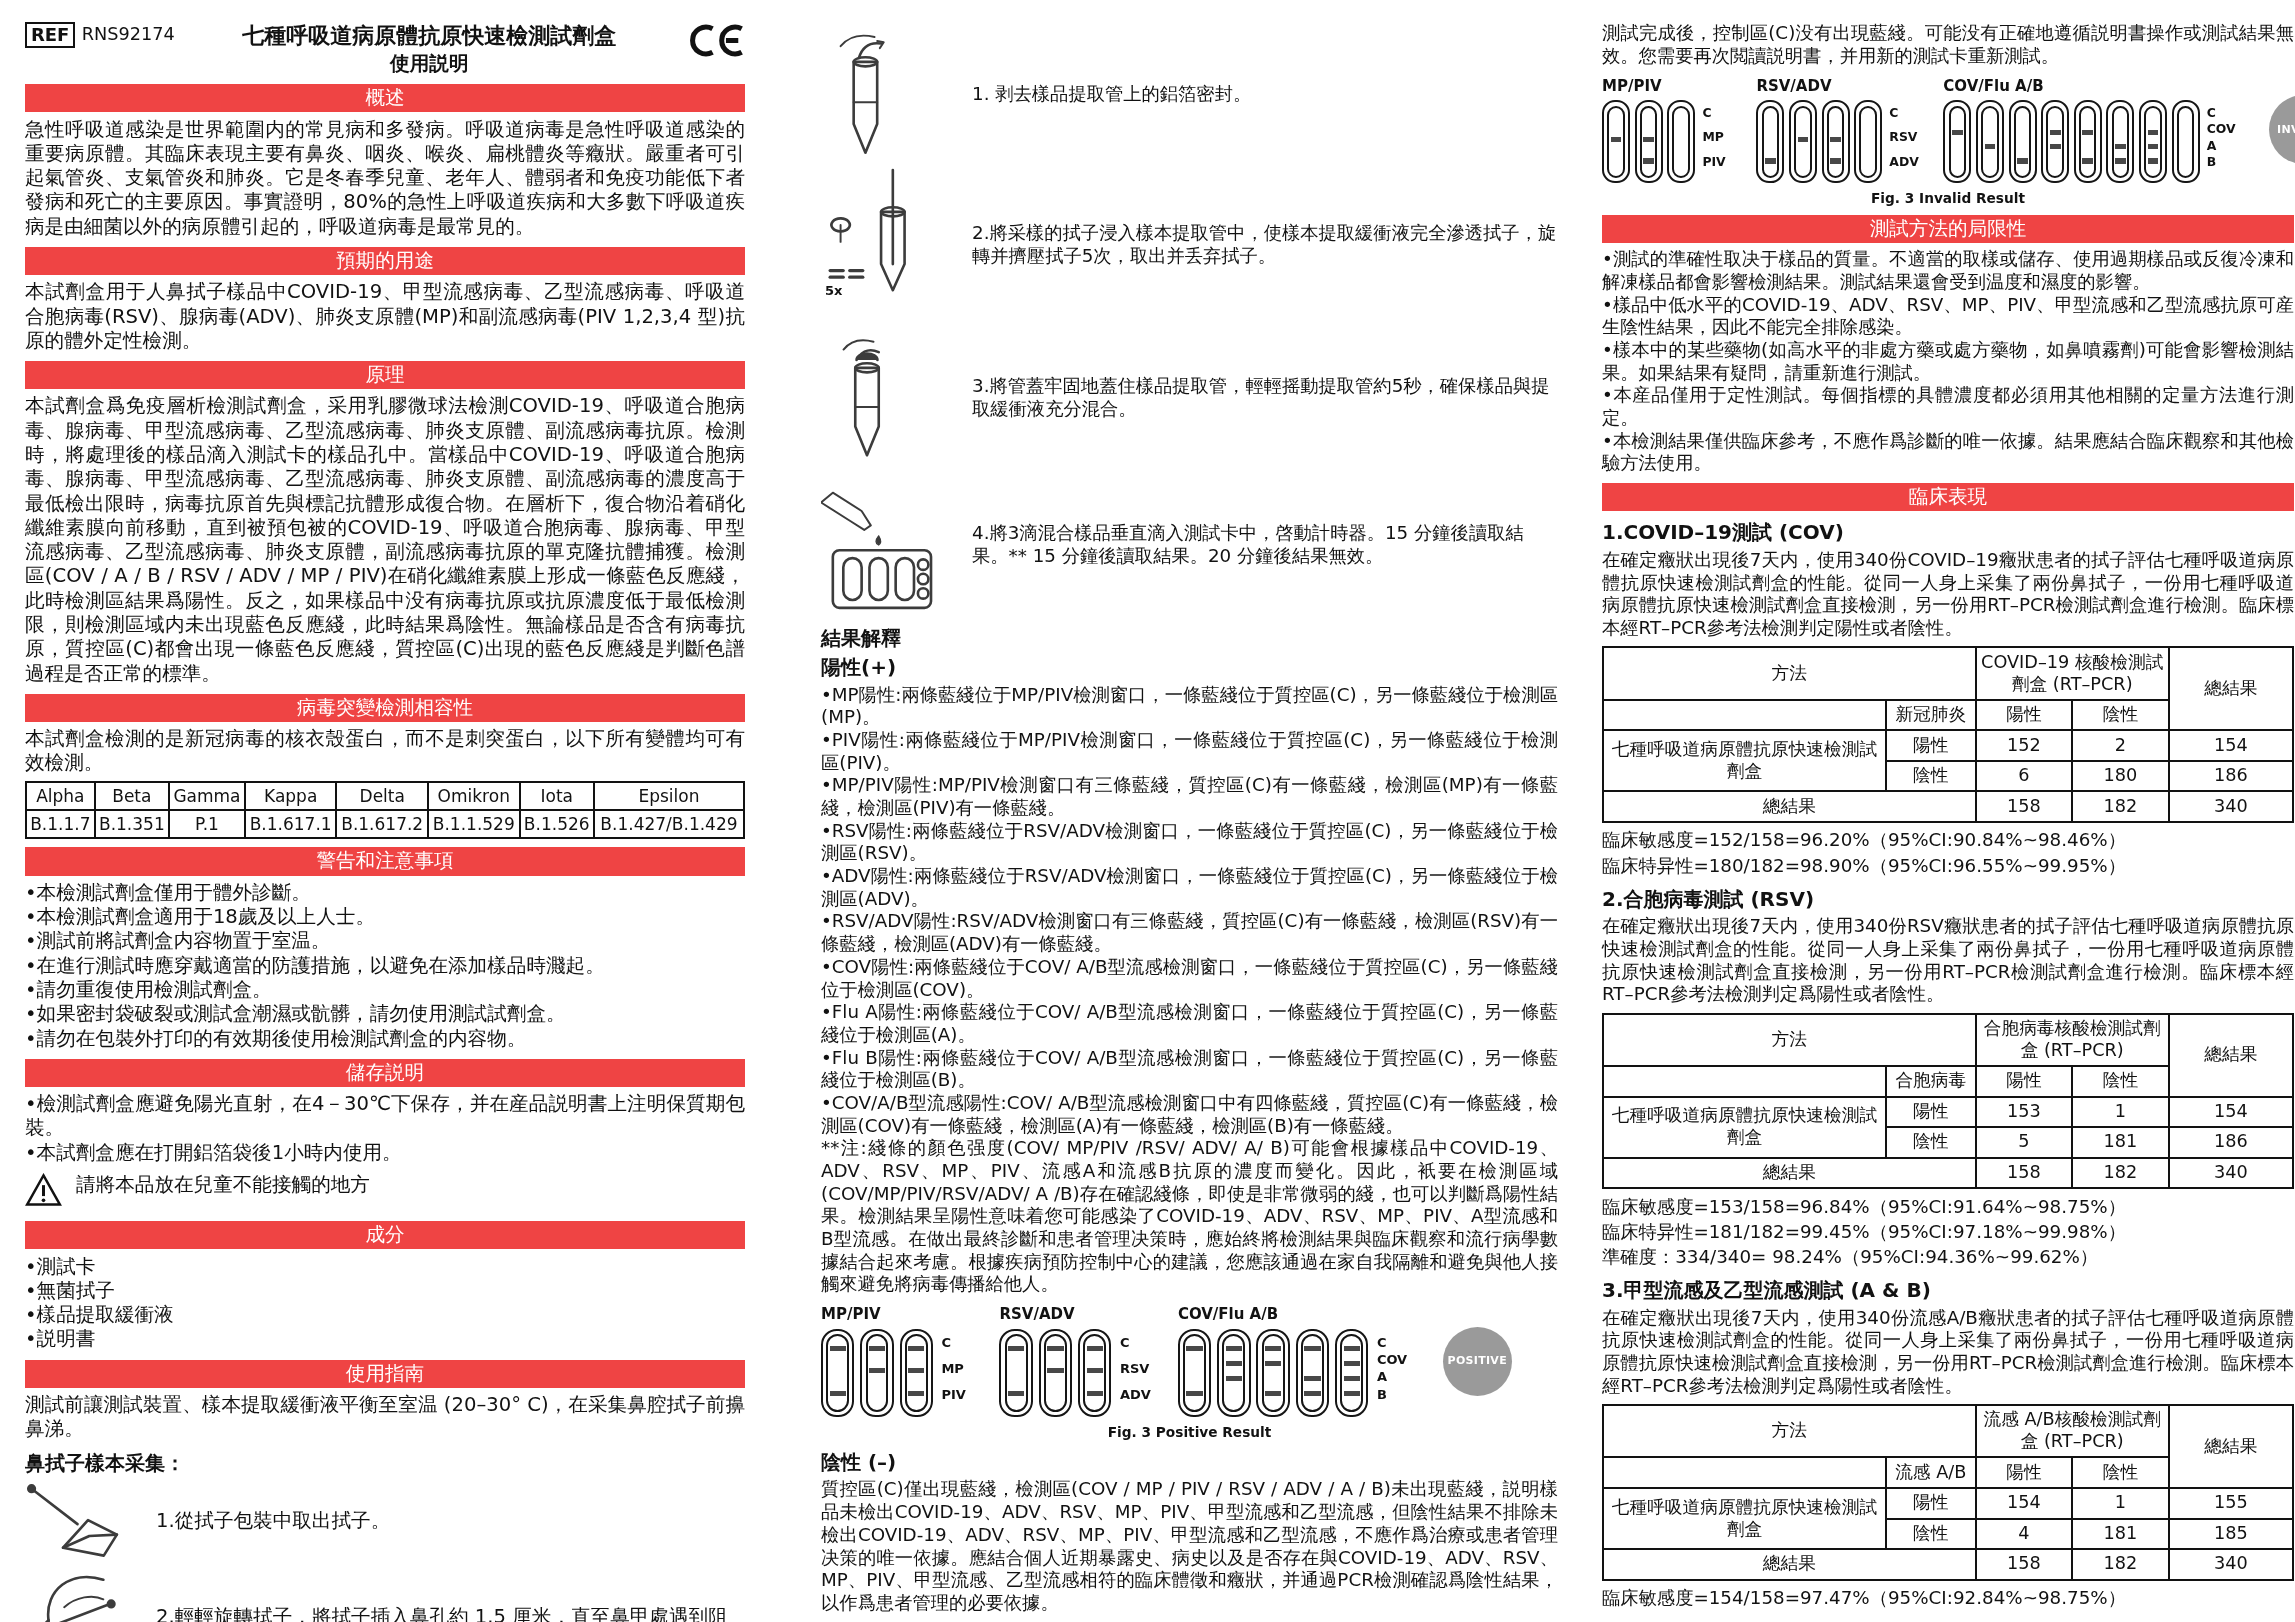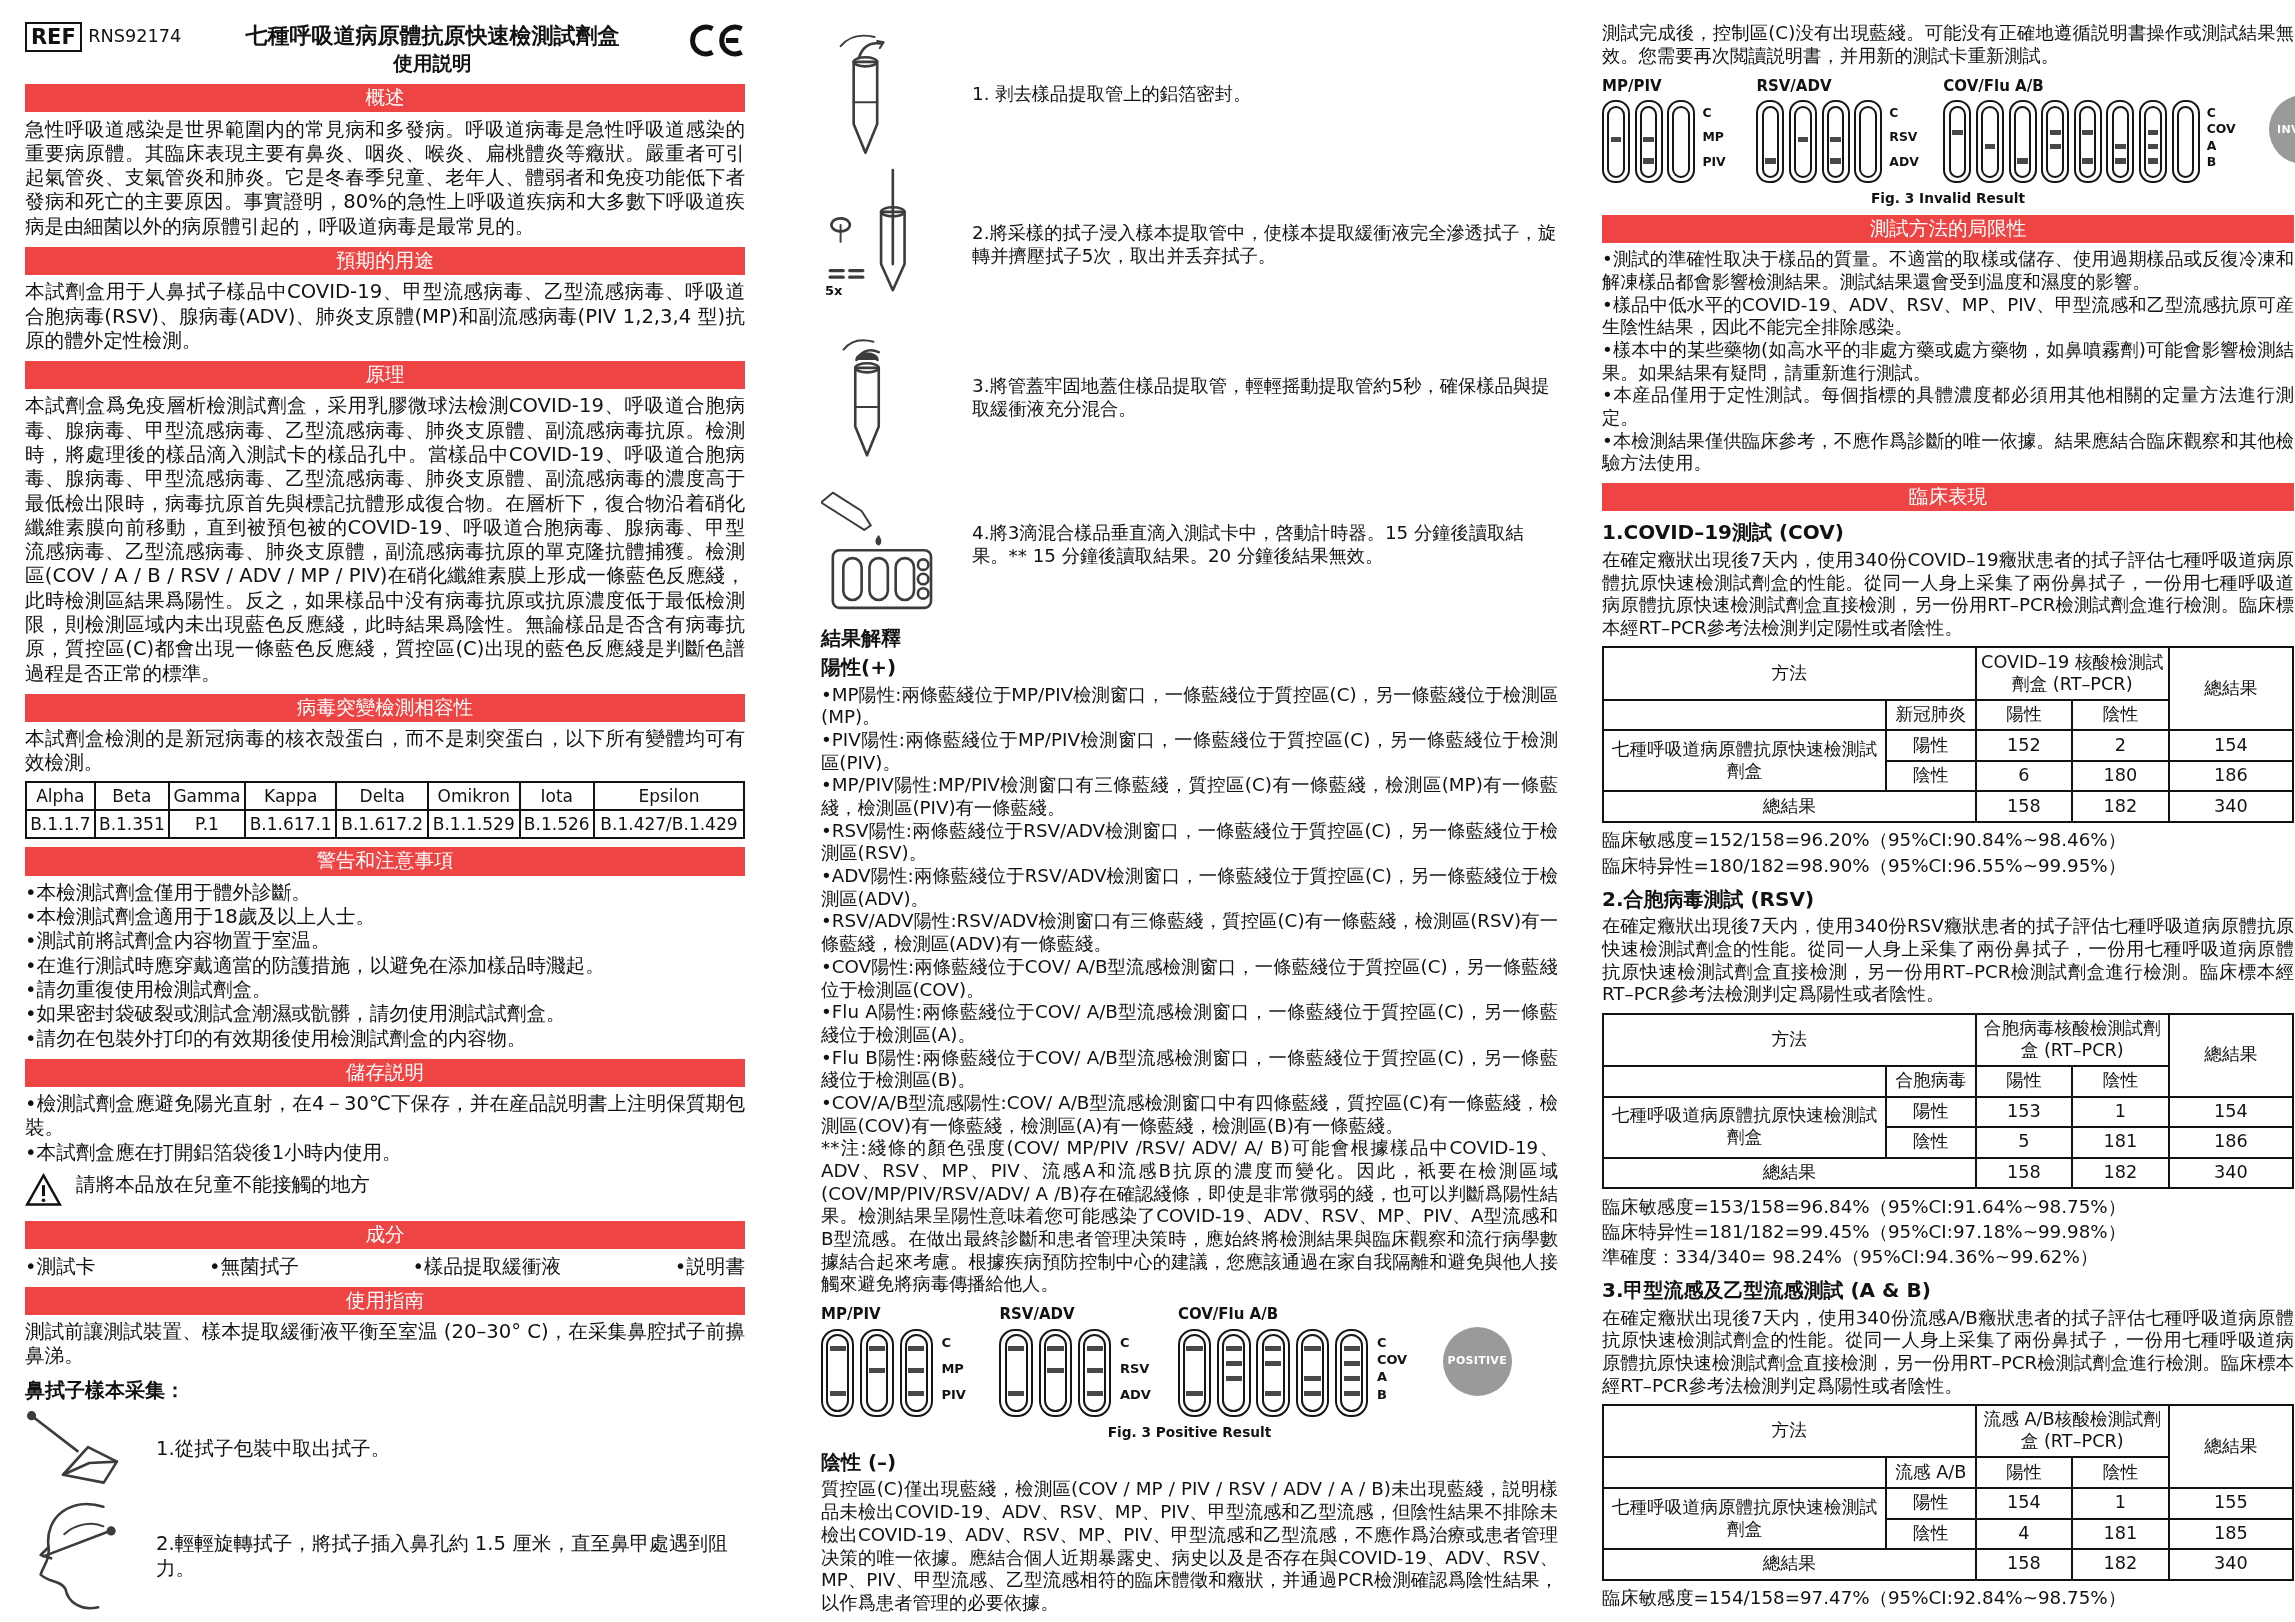--- a/index.html
+++ b/index.html
@@ -6,38 +6,38 @@
   .page{position:relative;width:2295px;height:1623px;background:#ffffff;color:#121212;
         font-family:"DejaVu Sans","Liberation Sans",sans-serif;font-size:19.6px;line-height:1.24;overflow:hidden;}
   .col{position:absolute;top:22px;}
   .col-left{left:25px;width:720px;}
   .col-mid{left:821px;width:737px;font-size:18.3px;}
   .col-right{left:1602px;width:692px;font-size:18.3px;}
 
   
   .kit-header{display:flex;align-items:flex-start;margin-bottom:3.9px;}
   .ref-wrap{display:flex;align-items:center;gap:6.5px;flex:0 0 auto;}
-  .ref-box{border:2px solid #121212;padding:0 3.9px;font-weight:bold;font-size:21px;}
+  .ref-box{border:2px solid #121212;padding:0 3.9px;font-weight:bold;font-size:18px;}
   .ref-num{font-size:17.7px;}
   .title-wrap{flex:1;text-align:center;}
   .kit-title{font-weight:bold;font-size:22px;}
   .kit-subtitle{font-weight:bold;font-size:19.6px;margin-top:2.6px;}
   .ce{flex:0 0 auto;margin-left:5.2px;}
 
   .sec-bar{background:#ef4444;color:#fff;text-align:center;font-size:19.6px;padding:2px 0;margin:7.9px 0 5.2px;}
   .para{text-align:justify;}
   .bullet{text-align:justify;}
   .bold-head{font-weight:bold;font-size:20px;margin:9.2px 0 3.9px;}
 
   table.variants{width:100%;border-collapse:collapse;margin:5.2px 0 2.6px;}
   table.variants td{border:2px solid #121212;text-align:center;font-size:17px;padding:2.6px 1.3px;}
 
   .caution-row{display:flex;align-items:flex-start;gap:14px;margin:7.9px 0 2.6px;}
 
-  .components{display:flex;justify-content:space-between;margin:2.6px 0 1.3px;}
+  .components{display:flex;justify-content:space-between;margin:2.6px 0 1.3px;flex-direction:column;}
 
   .step-row{display:flex;align-items:center;margin:6.5px 0;}
   .step-icon{flex:0 0 131px;display:flex;justify-content:flex-start;}
   .step-text{flex:1;}
   .col-mid .step-icon{flex:0 0 151px;position:relative;}
   .marker{position:absolute;left:3.9px;bottom:23.6px;font-size:13px;font-weight:bold;}
 
   
   .figure{margin:9.2px 0 3.9px;}
   .fig-row{display:flex;align-items:center;}

